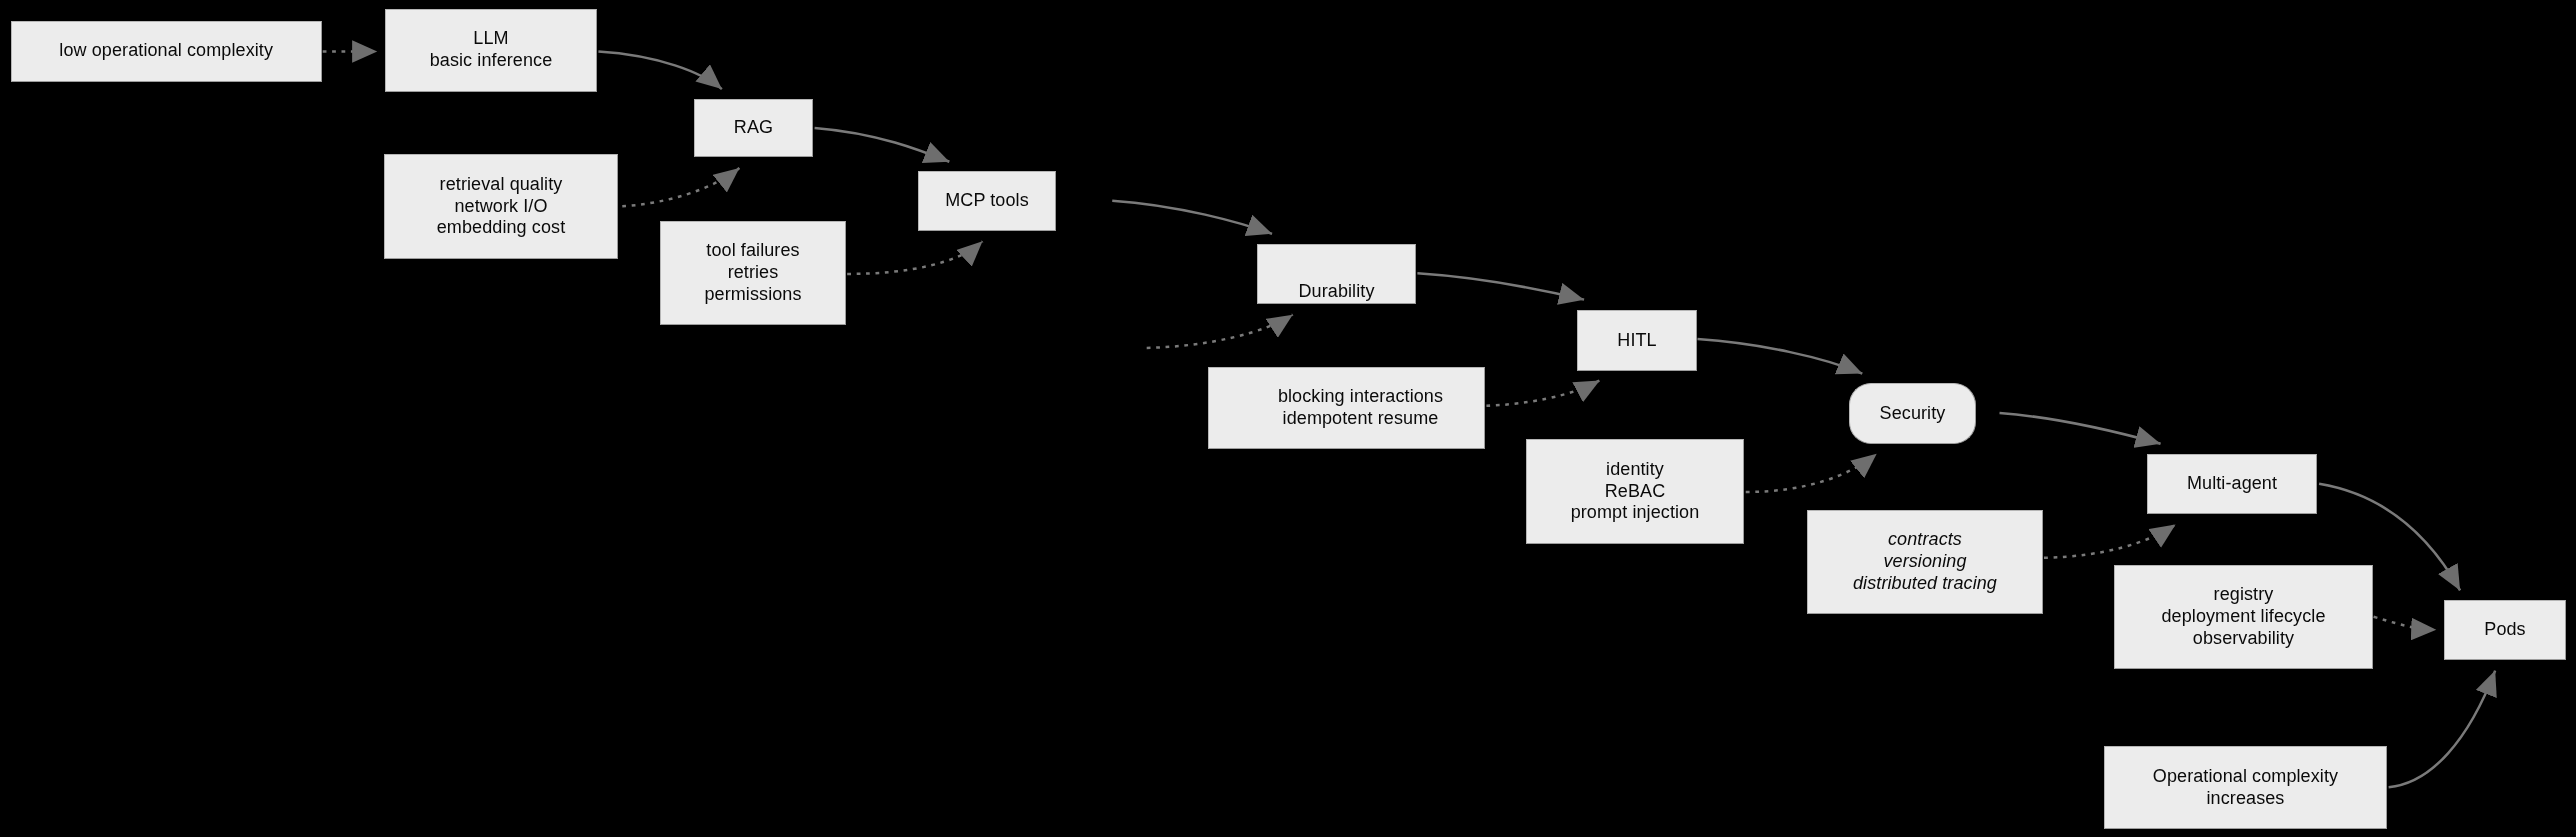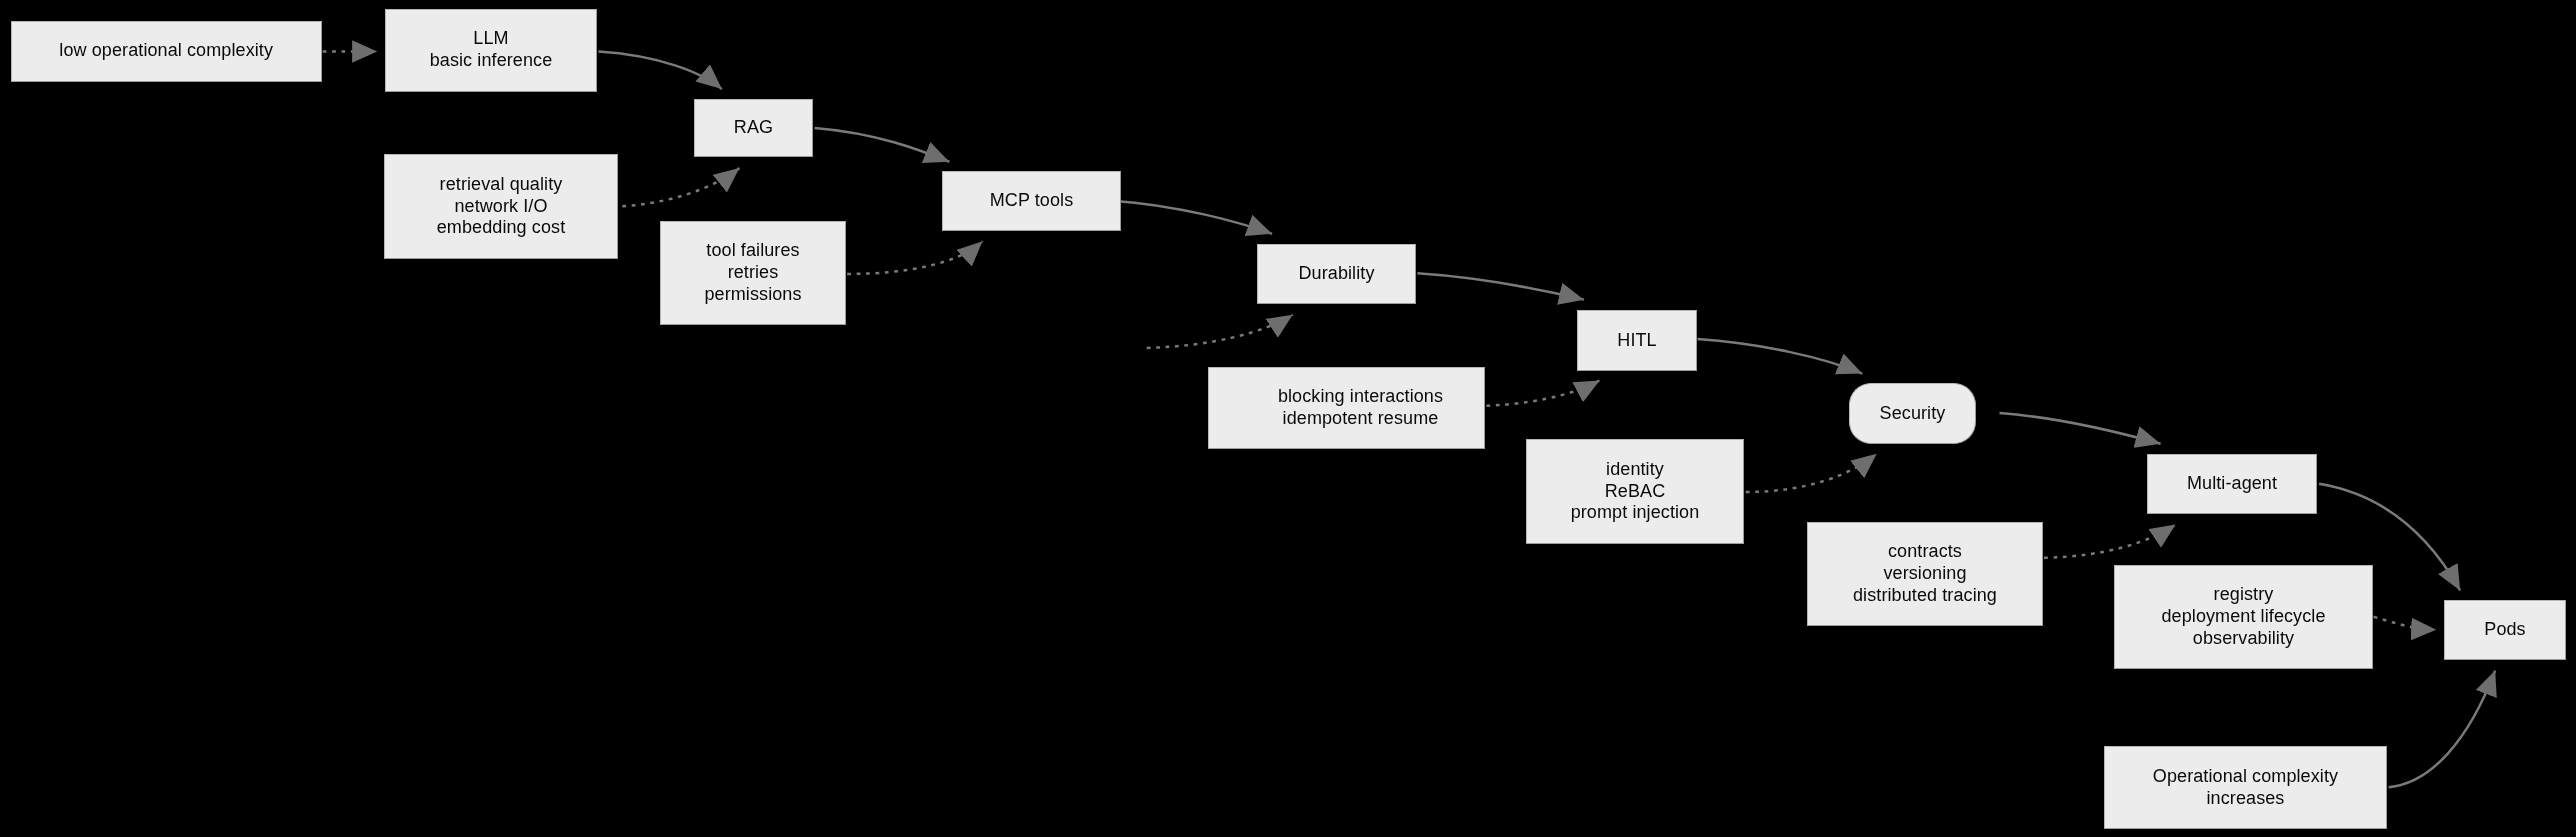--- a/index.html
+++ b/index.html
@@ -92,34 +92,34 @@
     </g>
   </svg>
 
 <div class="node" style="left: 10.7px; top: 20.7px; width: 311px; height: 61px;"><span>low operational complexity</span></div>
     <div class="node" style="left: 385px; top: 8.8px; width: 212px; height: 83px;"><span>LLM
 basic inference</span></div>
     <div class="node" style="left: 694px; top: 99px; width: 119px; height: 58px;"><span>RAG</span></div>
     <div class="node" style="left: 384px; top: 154px; width: 234px; height: 105px;"><span>retrieval quality
 network I/O
 embedding cost</span></div>
-    <div class="node" style="left: 942px; top: 171px; width: 179px; height: 60px; align-items: center;"><span>MCP tools</span></div>
+    <div class="node" style="left: 918px; top: 171px; width: 138px; height: 60px; align-items: center;"><span>MCP tools</span></div>
     <div class="node" style="left: 660px; top: 221px; width: 186px; height: 104px;"><span>tool failures
 retries
 permissions</span></div>
-    <div class="node" style="left: 1257px; top: 244px; width: 159px; height: 60px;"><span>Durability</span></div>
+    <div class="node" style="left: 1257px; top: 244px; width: 159px; height: 60px; align-items: flex-end;"><span>Durability</span></div>
     <div class="node" style="left: 1577px; top: 310px; width: 120px; height: 61px;"><span>HITL</span></div>
     <div class="node" style="left: 1208px; top: 367px; width: 277px; height: 82px; padding-left: 28px;"><span>blocking interactions
 idempotent resume</span></div>
     <div class="node" style="left: 1849px; top: 383px; width: 127px; height: 61px; border-radius: 22px;"><span>Security</span></div>
     <div class="node" style="left: 1526px; top: 439px; width: 218px; height: 105px;"><span>identity
 ReBAC
 prompt injection</span></div>
     <div class="node" style="left: 2147px; top: 454px; width: 170px; height: 60px;"><span>Multi-agent</span></div>
-    <div class="node" style="left: 1807px; top: 522px; width: 236px; height: 104px;"><span>contracts
+    <div class="node" style="left: 1807px; top: 510px; width: 236px; height: 104px; font-style: italic;"><span>contracts
 versioning
 distributed tracing</span></div>
     <div class="node" style="left: 2444px; top: 600px; width: 122px; height: 60px;"><span>Pods</span></div>
     <div class="node" style="left: 2114px; top: 565px; width: 259px; height: 104px;"><span>registry
 deployment lifecycle
 observability</span></div>
     <div class="node" style="left: 2104px; top: 746px; width: 283px; height: 83px;"><span>Operational complexity
 increases</span></div>
   </div>
 

